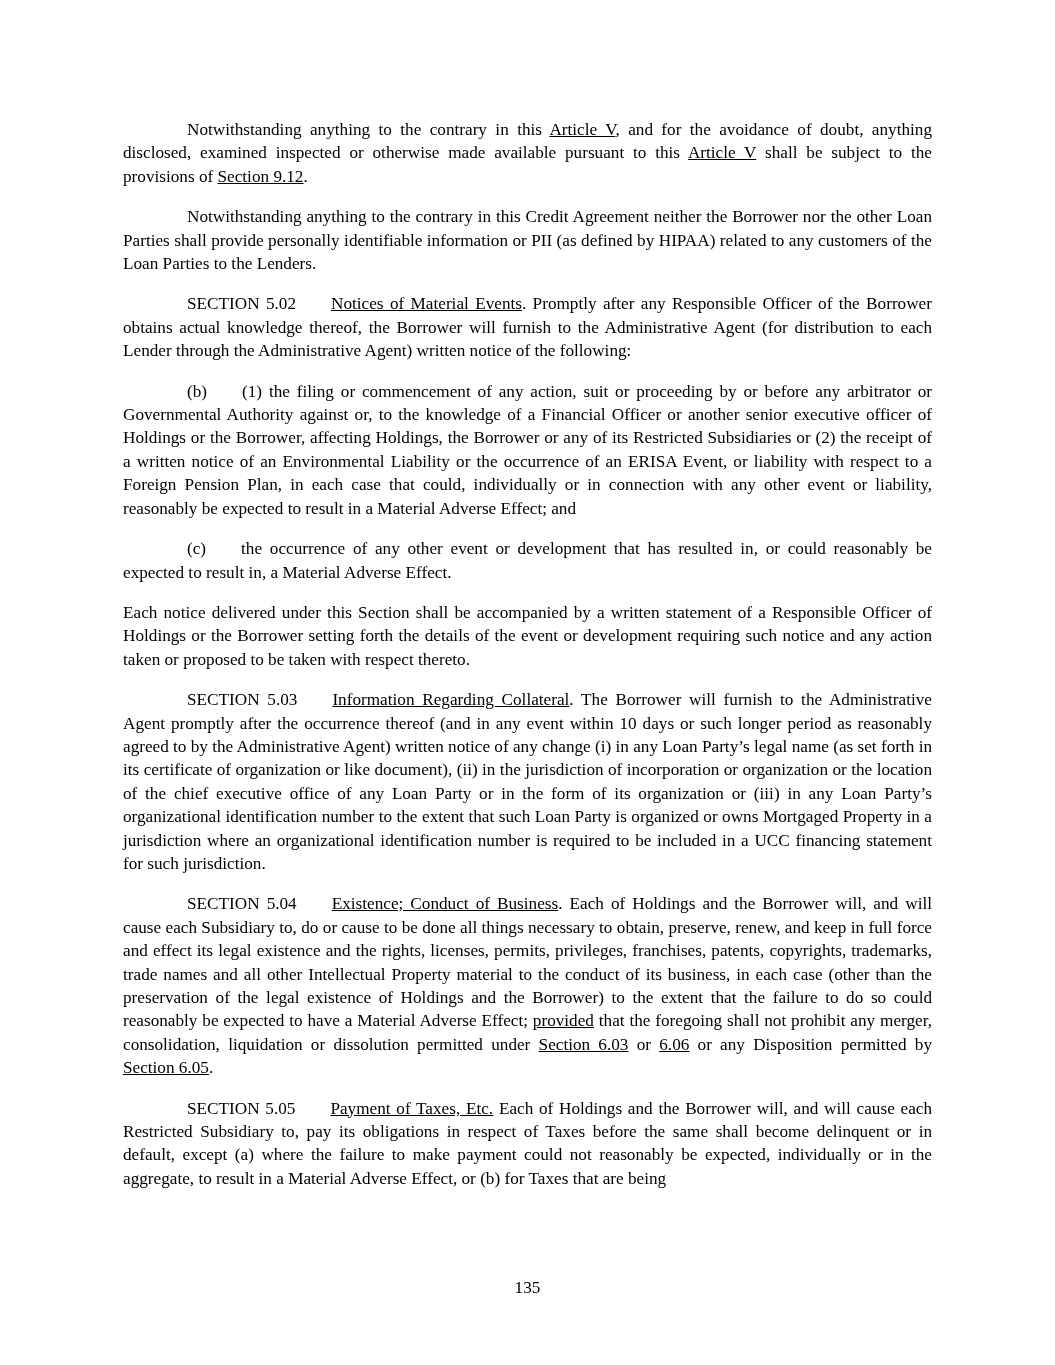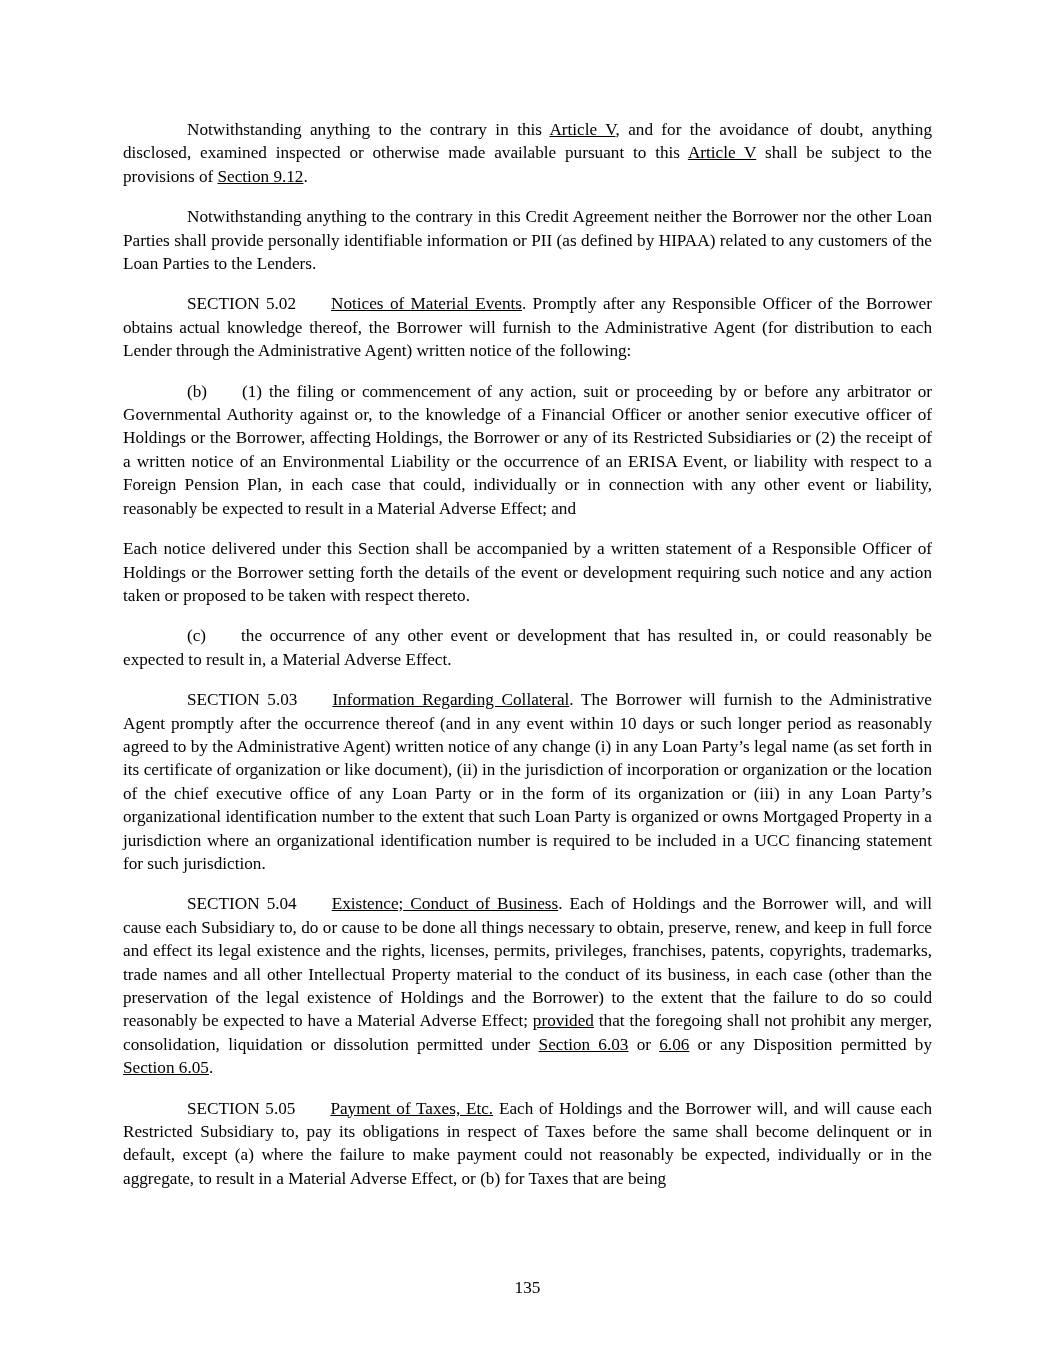--- a/index.html
+++ b/index.html
@@ -54,20 +54,20 @@
 </style>
 </head>
 <body>
 
 <div class="page">
   <div class="document-body">
       <p class="para indent"><span class="">Notwithstanding anything to the contrary in this </span><span class="u">Article V</span><span class="">, and for the avoidance of doubt, anything disclosed, examined inspected or otherwise made available pursuant to this </span><span class="u">Article V</span><span class=""> shall be subject to the provisions of </span><span class="u">Section 9.12</span><span class="">.</span></p>
       <p class="para indent"><span class="">Notwithstanding anything to the contrary in this Credit Agreement neither the Borrower nor the other Loan Parties shall provide personally identifiable information or PII  (as defined by HIPAA) related to any customers of the Loan Parties to the Lenders.</span></p>
       <p class="para indent"><span class="">SECTION 5.02</span><span class="tab"></span><span class="u">Notices of Material Events</span><span class="">.  Promptly after any Responsible Officer of the Borrower obtains actual knowledge thereof, the Borrower will furnish to the Administrative Agent (for distribution to each Lender through the Administrative Agent) written notice of the following:</span></p>
       <p class="para indent"><span class="">(b)</span><span class="tab"></span><span class="">(1) the filing or commencement of any action, suit or proceeding by or before any arbitrator or Governmental Authority against or, to the knowledge of a Financial Officer or another senior executive officer of Holdings or the Borrower, affecting Holdings, the Borrower or any of its Restricted Subsidiaries or (2) the receipt of a written notice of an Environmental Liability or the occurrence of an ERISA Event, or liability with respect to a Foreign Pension Plan, in each case that could, individually or in connection with any other event or liability, reasonably be expected to result in a Material Adverse Effect; and</span></p>
+      <p class="para indent"><span class="">(c)</span><span class="tab"></span><span class="">the occurrence of any other event or development that has resulted in, or could reasonably be expected to result in, a Material Adverse Effect.</span></p>
       <p class="para"><span class="">Each notice delivered under this Section shall be accompanied by a written statement of a Responsible Officer of Holdings or the Borrower setting forth the details of the event or development requiring such notice and any action taken or proposed to be taken with respect thereto.</span></p>
-      <p class="para indent"><span class="">(c)</span><span class="tab"></span><span class="">the occurrence of any other event or development that has resulted in, or could reasonably be expected to result in, a Material Adverse Effect.</span></p>
       <p class="para indent"><span class="">SECTION 5.03</span><span class="tab"></span><span class="u">Information Regarding Collateral</span><span class="">.  The Borrower will furnish to the Administrative Agent promptly after the occurrence thereof (and in any event within 10 days or such longer period as reasonably agreed to by the Administrative Agent) written notice of any change (i) in any Loan Party’s legal name (as set forth in its certificate of organization or like document), (ii) in the jurisdiction of incorporation or organization or the location of the chief executive office of any Loan Party or in the form of its organization or (iii) in any Loan Party’s organizational identification number to the extent that such Loan Party is organized or owns Mortgaged Property in a jurisdiction where an organizational identification number is required to be included in a UCC financing statement for such jurisdiction.</span></p>
       <p class="para indent"><span class="">SECTION 5.04</span><span class="tab"></span><span class="u">Existence; Conduct of Business</span><span class="">.  Each of Holdings and the Borrower will, and will cause each Subsidiary to, do or cause to be done all things necessary to obtain, preserve, renew, and keep in full force and effect its legal existence and the rights, licenses, permits, privileges, franchises, patents, copyrights, trademarks, trade names and all other Intellectual Property material to the conduct of its business, in each case (other than the preservation of the legal existence of Holdings and the Borrower) to the extent that the failure to do so could reasonably be expected to have a Material Adverse Effect; </span><span class="u">provided</span><span class=""> that the foregoing shall not prohibit any merger, consolidation, liquidation or dissolution permitted under </span><span class="u">Section 6.03</span><span class=""> or </span><span class="u">6.06</span><span class=""> or any Disposition permitted by </span><span class="u">Section 6.05</span><span class="">.</span></p>
       <p class="para indent"><span class="">SECTION 5.05</span><span class="tab"></span><span class="u">Payment of Taxes, Etc.</span><span class="">  Each of Holdings and the Borrower will, and will cause each Restricted Subsidiary to, pay its obligations in respect of Taxes before the same shall become delinquent or in default, except (a) where the failure to make payment could not reasonably be expected, individually or in the aggregate, to result in a Material Adverse Effect, or (b) for Taxes that are being</span></p>
     </div>
   <div class="page-number">135</div>
 </div>
 
 </body></html>

